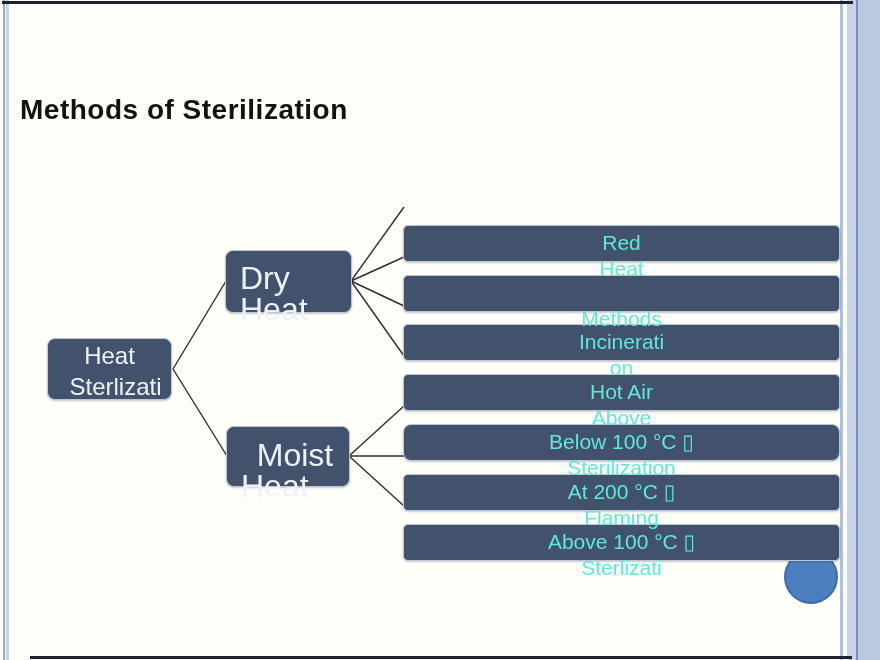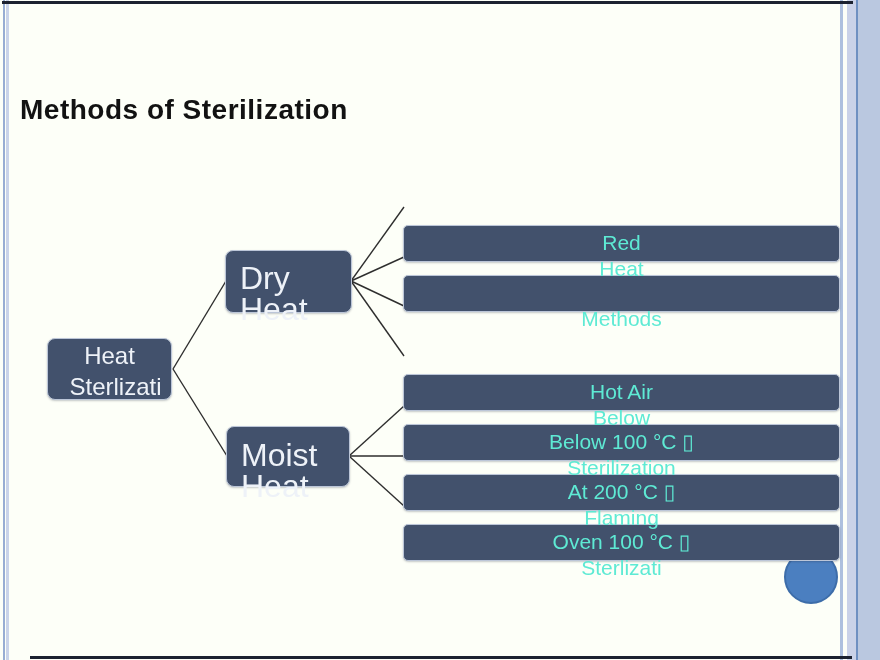--- a/index.html
+++ b/index.html
@@ -105,63 +105,69 @@
   </div>
 
   <div class="node node-branch node-dry">
     <div class="branch-text">
       <div class="leaf-line" style="min-height:31px;">Dry</div>
       <div class="leaf-line" style="min-height:31px;">Heat</div>
     </div>
   </div>
   <div class="node node-branch node-moist">
     <div class="branch-text">
-      <div class="leaf-line" style="min-height:31px;">Moist</div>
+      <div class="leaf-line" style="min-height:31px;text-align:center;">Moist</div>
       <div class="leaf-line" style="min-height:31px;">Heat</div>
     </div>
   </div>
 
   <div class="leaf" style="top:189px; z-index:27;">
     <div class="leaf-text">
       <div class="leaf-line">Red</div>
       <div class="leaf-line">Heat</div>
     </div>
   </div>
 
   <div class="leaf" style="top:239px; z-index:26;">
     <div class="leaf-text">
       <div class="leaf-line"></div>
       <div class="leaf-line">Methods</div>
     </div>
   </div>
 
+  <div class="leaf" style="top:288px; z-index:25;">
+    <div class="leaf-text">
+      <div class="leaf-line">Incinerati</div>
+      <div class="leaf-line">on</div>
+    </div>
+  </div>
 
   <div class="leaf" style="top:338px; z-index:24;">
     <div class="leaf-text">
       <div class="leaf-line">Hot Air</div>
-      <div class="leaf-line">Below</div>
+      <div class="leaf-line">Above</div>
     </div>
   </div>
 
-  <div class="leaf" style="top:388px; z-index:23;">
+  <div class="leaf" style="top:388px; z-index:23;border-radius:8px;">
     <div class="leaf-text">
       <div class="leaf-line">Below 100 °C ▯</div>
       <div class="leaf-line">Sterilization</div>
     </div>
   </div>
 
   <div class="leaf" style="top:438px; z-index:22;">
     <div class="leaf-text">
       <div class="leaf-line">At 200 °C ▯</div>
       <div class="leaf-line">Flaming</div>
     </div>
   </div>
 
   <div class="leaf" style="top:488px; z-index:21;">
     <div class="leaf-text">
-      <div class="leaf-line">Oven 100 °C ▯</div>
+      <div class="leaf-line">Above 100 °C ▯</div>
       <div class="leaf-line">Sterlizati</div>
     </div>
   </div>
 
   <div class="deco-circle"></div>
 
 </div>
 
 </body></html>

